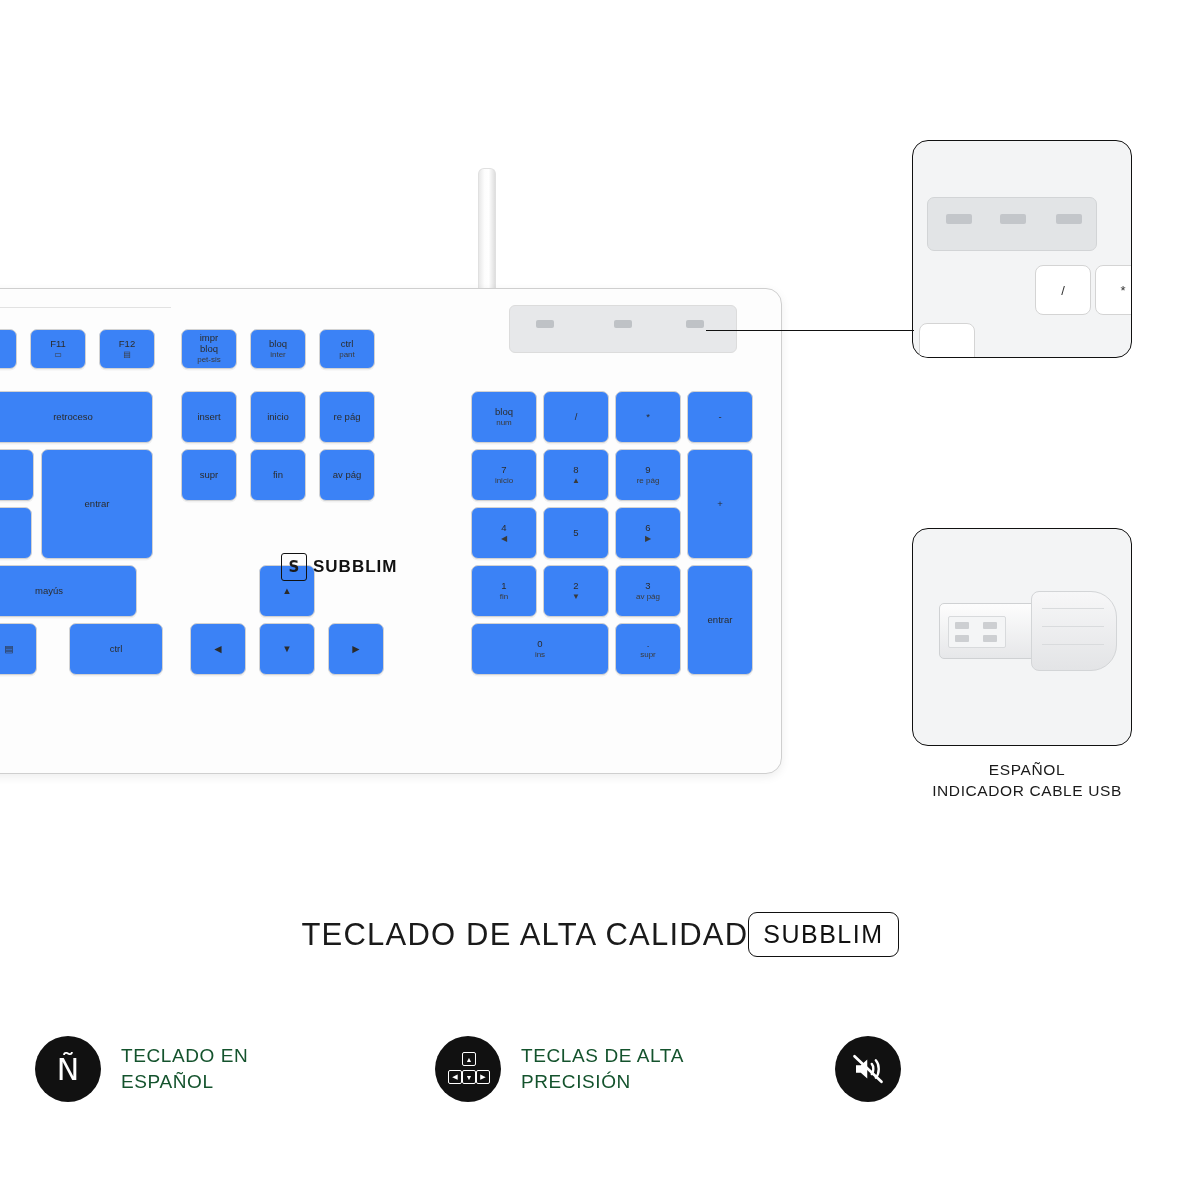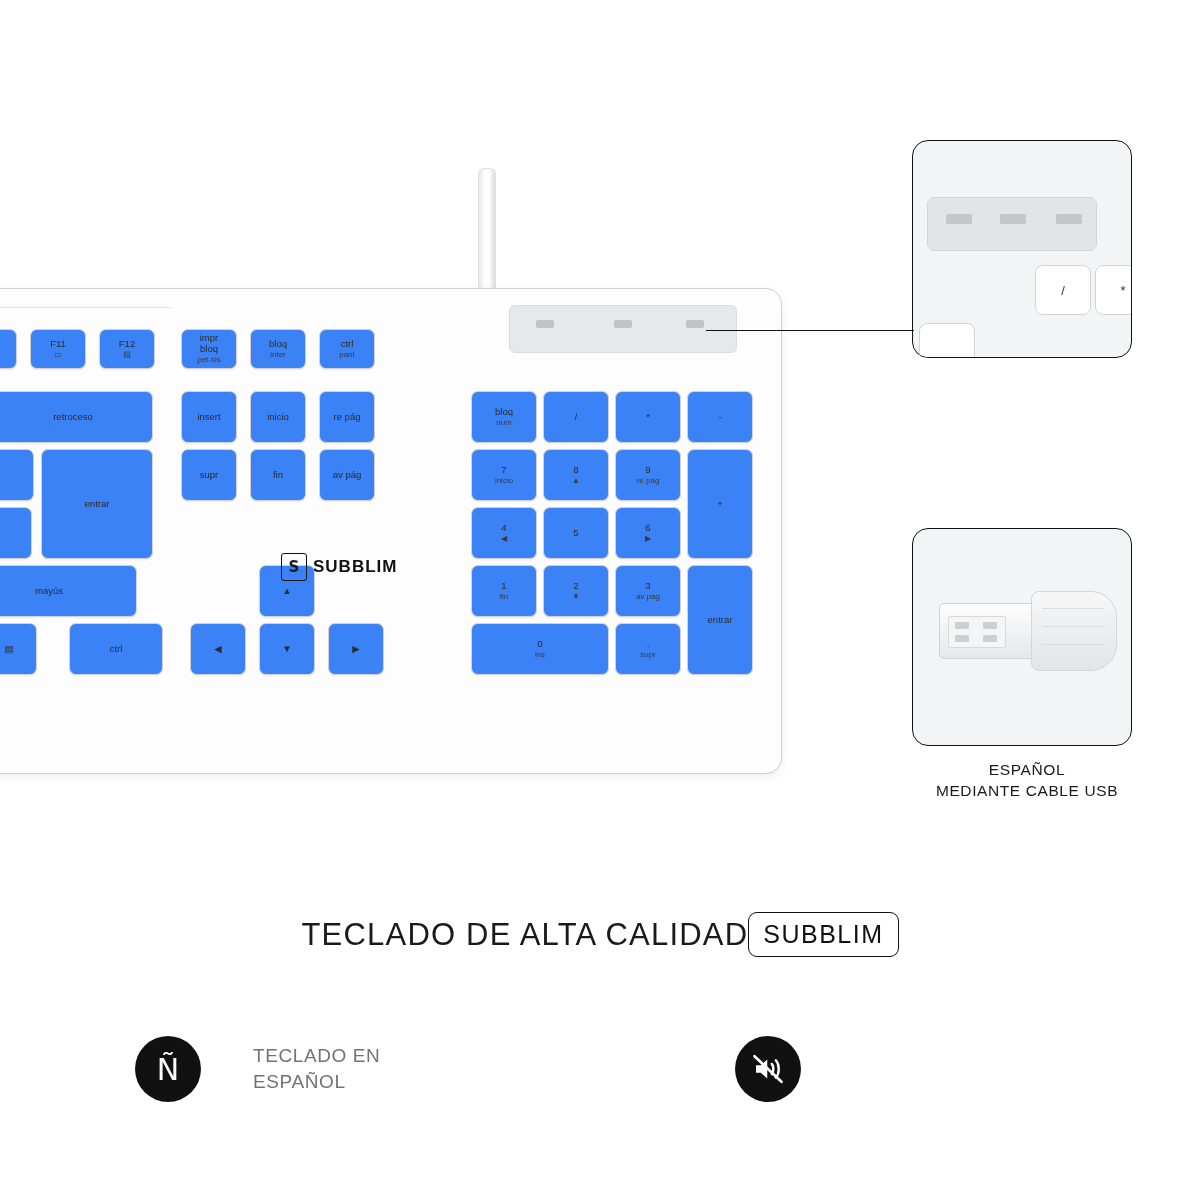--- a/index.html
+++ b/index.html
@@ -283,22 +283,21 @@
     color: #fff;
     display: flex;
     align-items: center;
     justify-content: center;
     flex: 0 0 auto;
   }
   .feature-label {
     font-size: 19px;
     line-height: 1.35;
     letter-spacing: 0.6px;
-    color: #737373;
-    margin-left: 32px;
+    color: #14532d;
   }
   .glyph-enye {
     font-size: 30px;
     font-family: "DejaVu Sans", sans-serif;
   }
   .arrowkeys {
     position: relative;
     width: 40px;
     height: 34px;
   }
@@ -520,41 +519,55 @@
       </div>
     </div>
     <div class="usb-cable">
       <div class="usb-ridge" style="left:10px;top:16px;width:62px;"></div>
       <div class="usb-ridge" style="left:10px;top:34px;width:62px;"></div>
       <div class="usb-ridge" style="left:10px;top:52px;width:62px;"></div>
     </div>
   </div>
   <div class="callout-caption">
     <div>ESPAÑOL</div>
-    <div>MEDIANTE CABLE USB</div>
+    <div>INDICADOR CABLE USB</div>
   </div>
 </div>
 
 <div class="headline">
   <div class="headline-text">TECLADO DE ALTA CALIDAD</div>
   <div class="headline-badge">SUBBLIM</div>
 </div>
 
 <div class="features">
 
   <div class="feature">
     <div class="feature-icon">
       <span class="glyph-enye">Ñ</span>
     </div>
     <div class="feature-label">
       <div>TECLADO EN</div>
       <div>ESPAÑOL</div>
     </div>
   </div>
 
+  <div class="feature">
+    <div class="feature-icon">
+      <div class="arrowkeys">
+        <div class="akey" style="left:14px;top:0px;">▲</div>
+        <div class="akey" style="left:0px;top:18px;">◀</div>
+        <div class="akey" style="left:14px;top:18px;">▼</div>
+        <div class="akey" style="left:28px;top:18px;">▶</div>
+      </div>
+    </div>
+    <div class="feature-label">
+      <div>TECLAS DE ALTA</div>
+      <div>PRECISIÓN</div>
+    </div>
+  </div>
 
   <div class="feature">
     <div class="feature-icon">
       <svg width="36" height="36" viewBox="0 0 24 24">
         <path d="M4 9.5h3.2L11.5 5.6v12.8L7.2 14.5H4z" fill="#ffffff"></path>
         <path d="M14.5 8.6c1.4 1.6 1.4 5.2 0 6.8" stroke="#ffffff" stroke-width="1.6" fill="none" stroke-linecap="round"></path>
         <path d="M17.2 6.2c2.6 2.8 2.6 8.8 0 11.6" stroke="#ffffff" stroke-width="1.6" fill="none" stroke-linecap="round"></path>
         <path d="M3 3.5L21 20.5" stroke="#ffffff" stroke-width="1.8" stroke-linecap="round"></path>
       </svg>
     </div>

